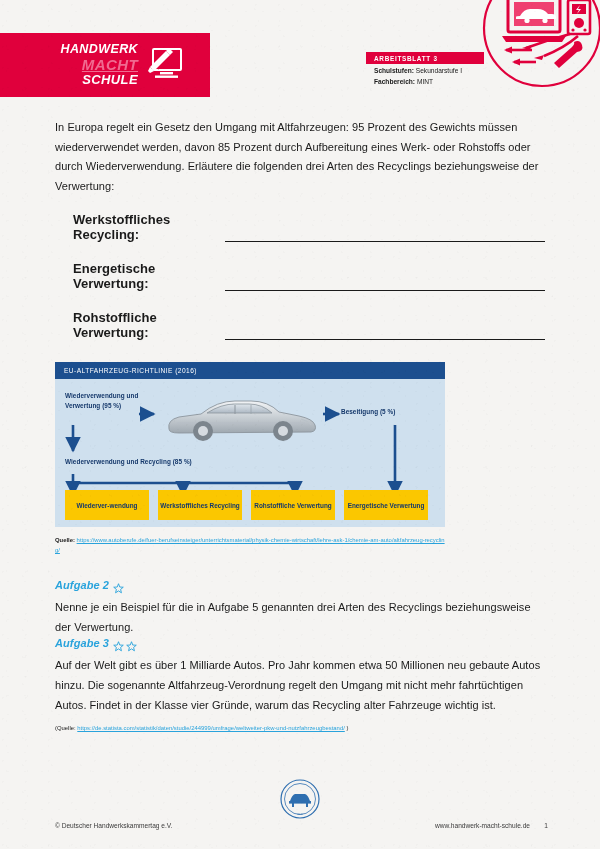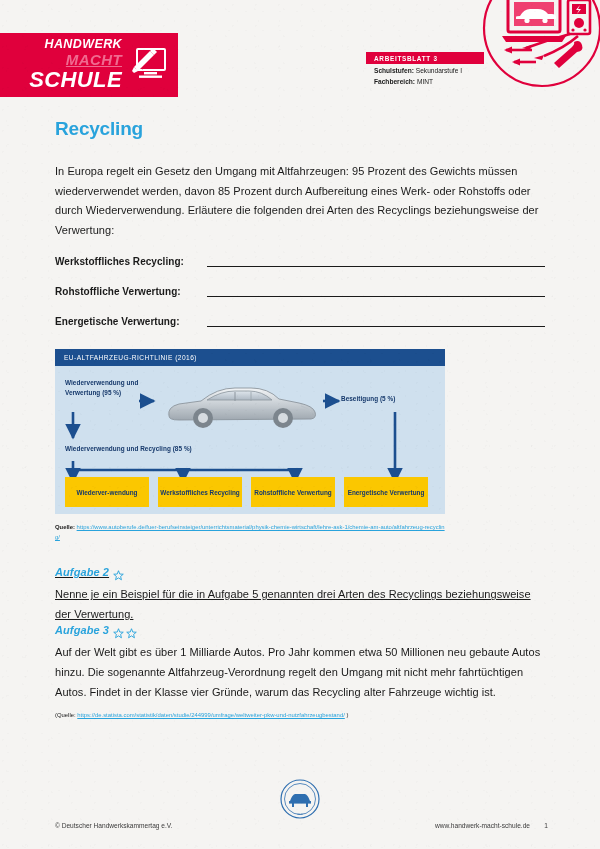--- a/index.html
+++ b/index.html
@@ -32,41 +32,41 @@
 
   
   .header {
     position: relative;
     height: 108px;
   }
   .logo-block {
     position: absolute;
     left: 0;
     top: 33px;
-    width: 178px;
+    width: 210px;
     height: 64px;
     background: #e0003c;
     display: flex;
     align-items: center;
     justify-content: flex-end;
-    padding-right: 10px;
+    padding-right: 26px;
     box-sizing: border-box;
   }
   .logo-words {
     color: #ffffff;
     font-weight: bold;
     font-style: italic;
     text-align: right;
     line-height: 1.08;
     letter-spacing: .4px;
     margin-right: 6px;
   }
   .logo-words .l1 { font-size: 12.5px; }
   .logo-words .l2 { font-size: 15px; color: #f06a90; text-decoration: underline; }
-  .logo-words .l3 { font-size: 22px; }
+  .logo-words .l3 { font-size: 13px; }
   .logo-mark { width: 40px; height: 40px; }
 
   .ab-badge {
     position: absolute;
     left: 366px;
     top: 52px;
     background: #e0003c;
     color: #fff;
     font-size: 6.4px;
     font-weight: bold;
@@ -138,25 +138,26 @@
   }
 
   
   .answer-rows { margin-top: 16px; }
   .answer-row {
     display: flex;
     align-items: flex-end;
     margin-bottom: 19px;
   }
   .answer-label {
-    font-size: 10px;
+    font-size: 13px;
     font-weight: bold;
     width: 152px;
     flex: none;
     letter-spacing: .05px;
+    margin-left: 18px;
   }
   .answer-rule {
     flex: 1;
     border-bottom: 1.1px solid #1a1a1a;
     height: 9px;
   }
 
   
   .figure { margin-top: 22px; }
   .diagram {
@@ -230,21 +231,21 @@
     line-height: 1.6;
     width: 390px;
     word-break: break-all;
   }
   .source .lab { color: #1a1a1a; font-weight: bold; }
   .source a, .link {
     color: #29a3dc;
     text-decoration: underline;
   }
 
-  .section-gap-2 { margin-top: 24px; text-decoration: underline; }
+  .section-gap-2 { margin-top: 24px; }
   .section-gap-3 { }
 
   .q-source {
     margin-top: 9px;
     font-size: 5.9px;
     line-height: 1.6;
     word-break: break-all;
     color: #1a1a1a;
   }
 
@@ -357,35 +358,34 @@
       <path d="M36 84 h26" stroke="#e0003c" stroke-width="2.6"></path>
       <path d="M34 84 l8 -3.5 v7 z" fill="#e0003c"></path>
       <path d="M44 96 h22" stroke="#e0003c" stroke-width="2.6"></path>
       <path d="M42 96 l8 -3.5 v7 z" fill="#e0003c"></path>
     </svg>
   </span>
 </div>
 
 <div class="content">
 
-  <div class="doc-title">Recycling</div>
 
   <div class="task-body">In Europa regelt ein Gesetz den Umgang mit Altfahrzeugen: 95 Prozent des Gewichts müssen wiederverwendet werden, davon 85 Prozent durch Aufbereitung eines Werk- oder Rohstoffs oder durch Wiederverwendung. Erläutere die folgenden drei Arten des Recyclings beziehungsweise der Verwertung:</div>
 
   <div class="answer-rows">
     <div class="answer-row">
       <span class="answer-label">Werkstoffliches Recycling:</span>
       <span class="answer-rule"></span>
     </div>
     <div class="answer-row">
+      <span class="answer-label">Energetische Verwertung:</span>
+      <span class="answer-rule"></span>
+    </div>
+    <div class="answer-row">
       <span class="answer-label">Rohstoffliche Verwertung:</span>
-      <span class="answer-rule"></span>
-    </div>
-    <div class="answer-row">
-      <span class="answer-label">Energetische Verwertung:</span>
       <span class="answer-rule"></span>
     </div>
   </div>
 
   <div class="figure">
     <div class="diagram">
       <div class="diagram-title">EU-ALTFAHRZEUG-RICHTLINIE (2016)</div>
       <div class="diagram-body">
 
         <svg class="dg-svg" viewBox="0 0 390 148" preserveAspectRatio="none">

